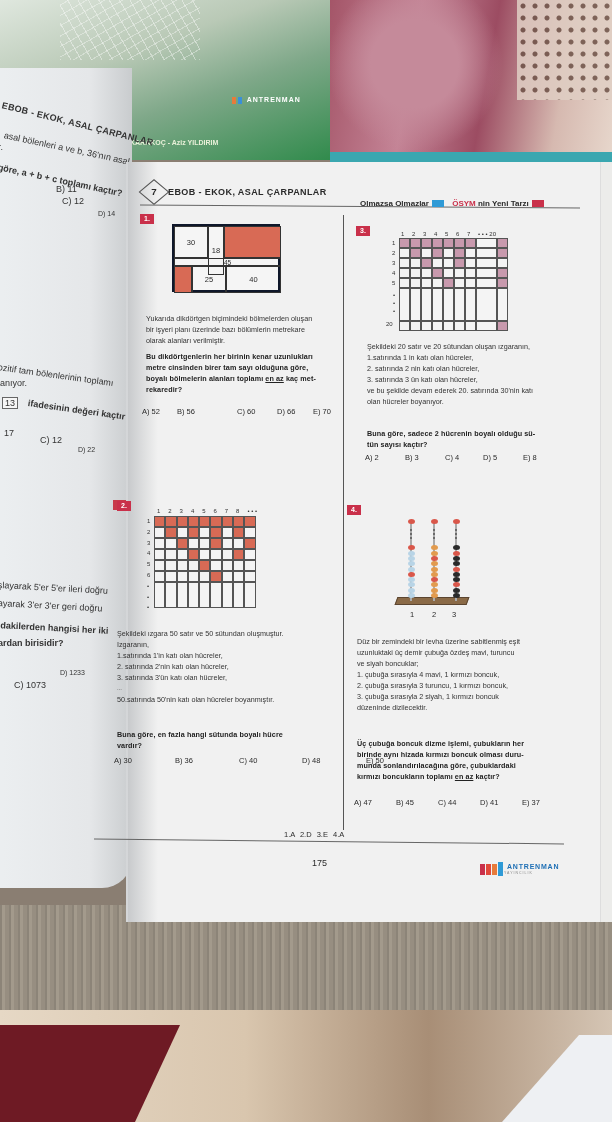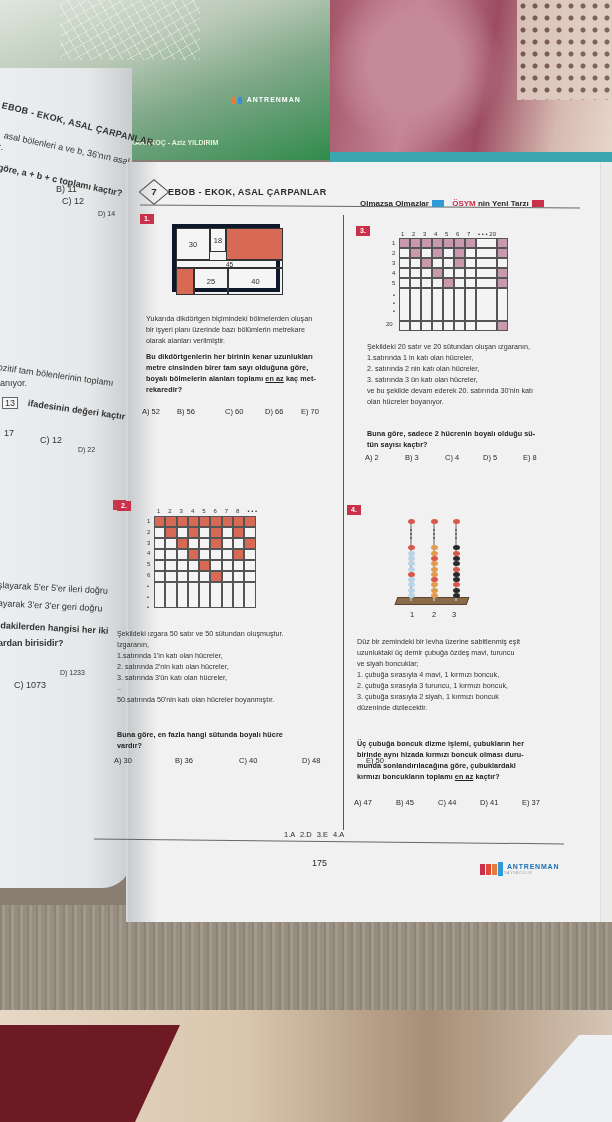--- a/index.html
+++ b/index.html
@@ -65,21 +65,21 @@
   .para { position: absolute; font-size: 7.2px; line-height: 11px; color: #333; }
   .para p { white-space: nowrap; }
   .para.bold { font-weight: bold; color: #222; letter-spacing: .1px; }
   .choices { position: absolute; font-size: 7.5px; display: flex; white-space: nowrap; }
   .choices span { display: inline-block; }
   .u { text-decoration: underline; }
 
   .divider-v { position: absolute; width: 1px; background: #555; }
 
   
-  .q1 { position: absolute; left: 172px; top: 224px; width: 108px; height: 68px; border: 4px solid #0f172a; background: #f5f5f5; }
+  .q1 { position: absolute; left: 172px; top: 224px; width: 108px; height: 68px; border: 2px solid #0f172a; background: #f5f5f5; }
   .q1 div { position: absolute; border: 1px solid #333; font-size: 7.5px; display: flex; align-items: center; justify-content: center; }
   .fill { background: #d86a55; }
 
   
   .grid { position: absolute; display: grid; }
   .grid .c { border: 0.7px solid #555; background: #f4f4f4; }
   .grid .c.f { background: #d86a55; }
   .grid3 .c.f { background: #c899ad; }
   .axis-lbl { position: absolute; font-size: 6px; color: #333; }
 
@@ -160,41 +160,41 @@
   <span>Olmazsa Olmazlar</span><span class="legend-sq" style="background:#2f9ad6"></span>
   <span class="osym">ÖSYM</span><span> nin Yeni Tarzı</span><span class="legend-sq" style="background:#c9304a"></span>
 </div>
 
 <div class="divider-v" style="left:343px;top:215px;height:615px;"></div>
 <div class="rule" style="left:94px;top:829px;width:0;"></div>
 
 <div class="q-badge" style="left:140px;top:214px;">1.</div>
 <div class="q1">
   <div style="left:0;top:0;width:34px;height:32px;">30</div>
-  <div style="left:34px;top:0;width:16px;height:24px;">18</div>
+  <div style="left:34px;top:0;width:16px;height:49px;">18</div>
   <div class="fill" style="left:50px;top:0;width:57px;height:32px;"></div>
   <div style="left:0;top:32px;width:107px;height:8px;font-size:6.5px;">45</div>
   <div class="fill" style="left:0;top:40px;width:18px;height:27px;"></div>
   <div style="left:18px;top:40px;width:34px;height:27px;">25</div>
   <div style="left:52px;top:40px;width:55px;height:27px;">40</div>
 </div>
 <div class="para" style="left:146px;top:313px;">
   <p>Yukarıda dikdörtgen biçimindeki bölmelerden oluşan</p>
   <p>bir işyeri  planı üzerinde bazı bölümlerin metrekare</p>
   <p>olarak alanları verilmiştir.</p>
 </div>
 <div class="para bold" style="left:146px;top:351px;">
   <p>Bu dikdörtgenlerin her birinin kenar uzunlukları</p>
   <p>metre cinsinden birer tam sayı olduğuna göre,</p>
   <p><span>boyalı bölmelerin alanları toplamı </span><span class="u">en az</span><span> kaç met-</span></p>
   <p>rekaredir?</p>
 </div>
 <div class="choices" style="left:142px;top:407px;">
   <span style="width:35px">A) 52</span>
-  <span style="width:48px">B) 56</span>
+  <span style="width:60px">B) 56</span>
   <span style="width:40px">C) 60</span>
   <span style="width:36px">D) 66</span>
   <span>E) 70</span>
 </div>
 
 <div class="q-badge" style="left:117px;top:501px;">2.</div>
 <div id="q2-cols">
     <span class="axis-lbl" style="left: 157px; top: 508px;">1</span>
     <span class="axis-lbl" style="left: 168.3px; top: 508px;">2</span>
     <span class="axis-lbl" style="left: 179.6px; top: 508px;">3</span>

